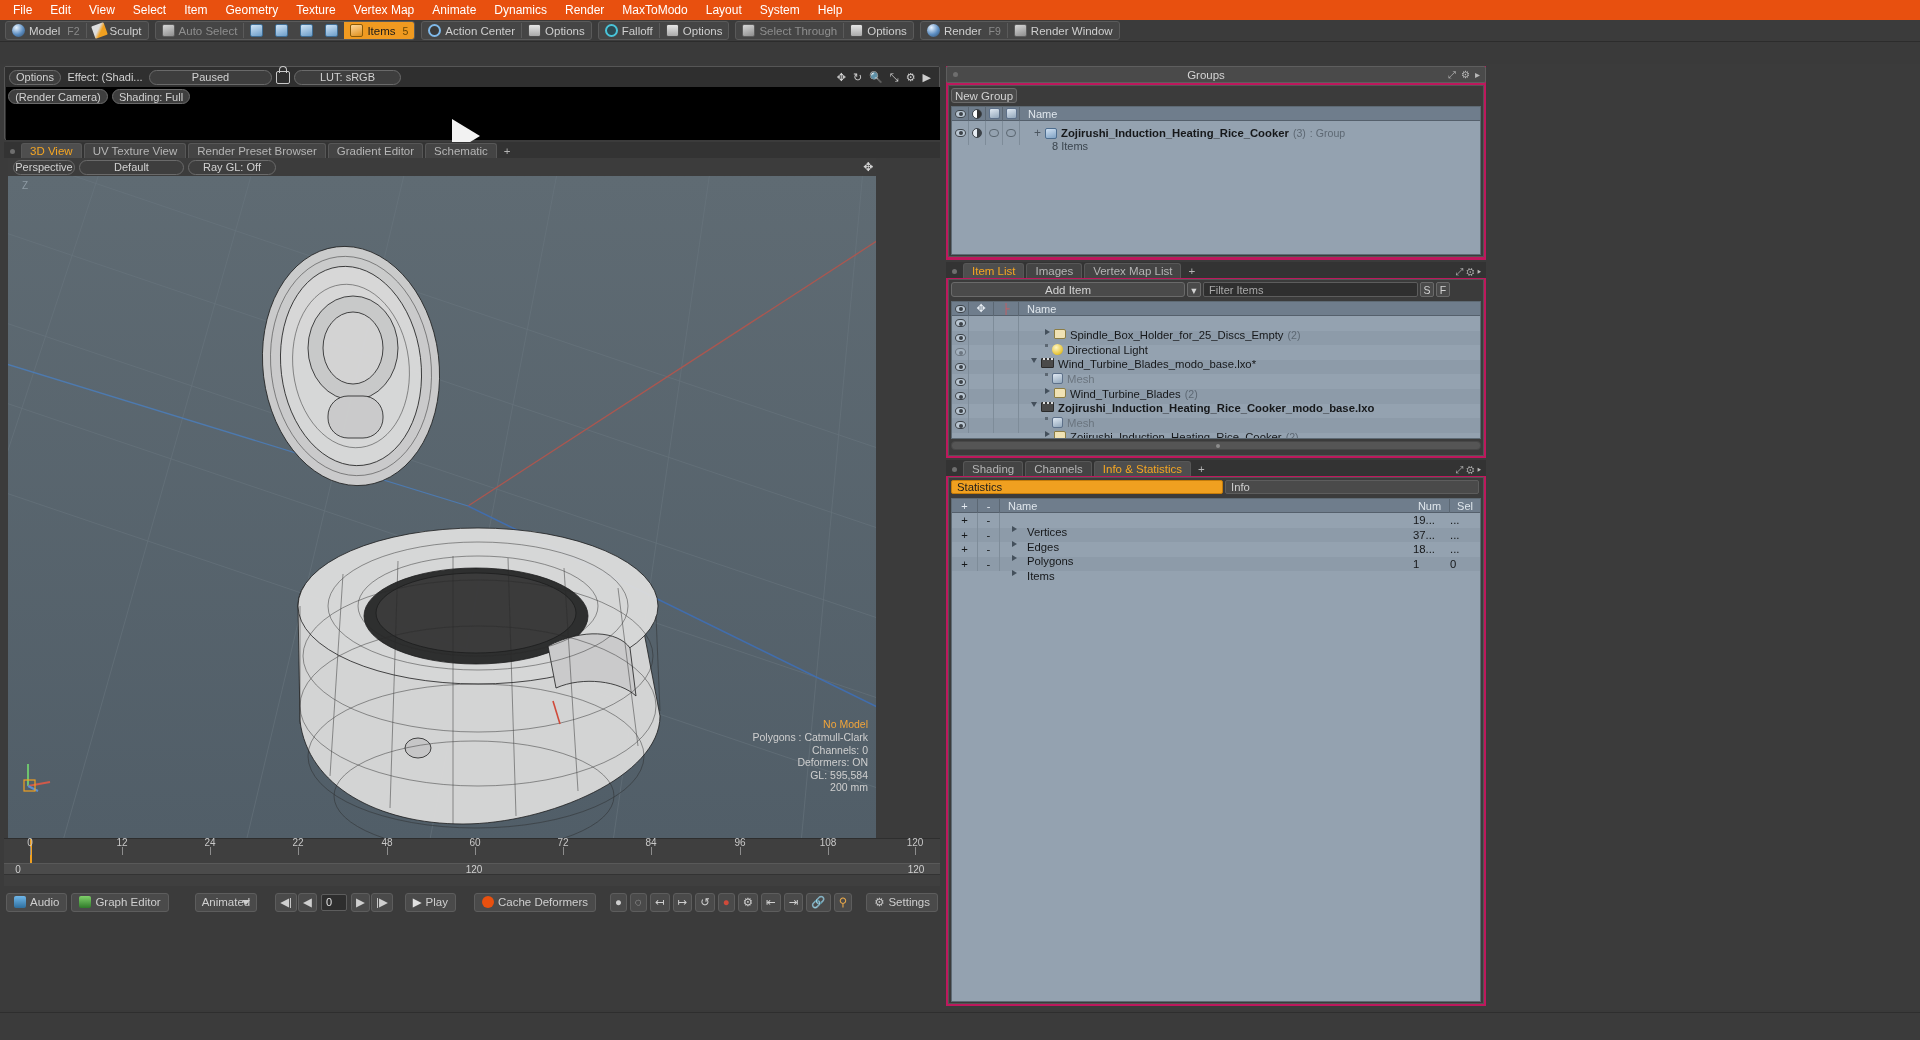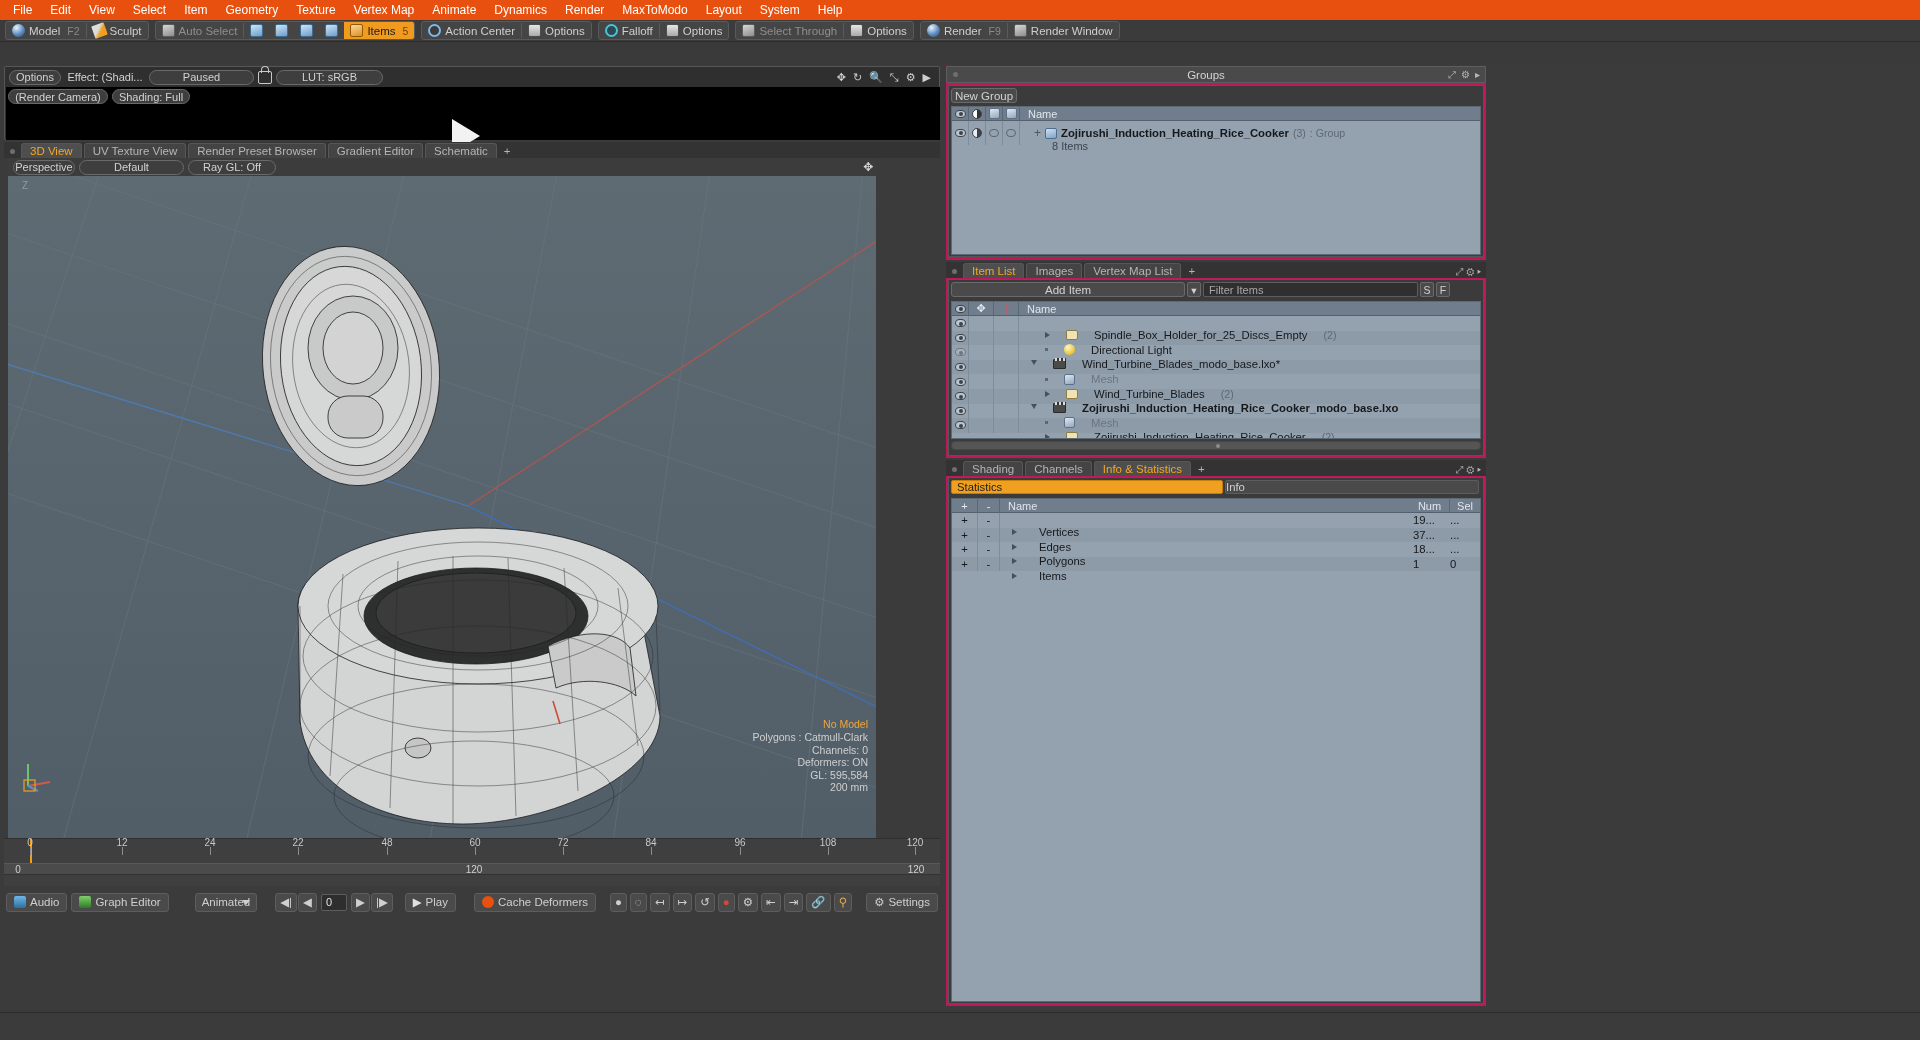--- a/index.html
+++ b/index.html
@@ -73,21 +73,21 @@
   .leftcol { position:absolute; left:0; top:0; width:944px; height:946px; background:#3b3b3b;}
 
   
   .renderpane { position:absolute;left:4px;top:2px;width:936px;height:74px;background:#2f2f2f;border:1px solid #565656;border-radius:2px; }
   .rpbar { height:20px;display:flex;align-items:center;gap:4px;padding:1px 4px;background:#2f2f2f;}
   .pill {
     height:15px;border:1px solid #6a6a6a;border-radius:8px;background:#3e3e3e;
     color:#d2d2d2;font-size:11px;display:flex;align-items:center;justify-content:center;
     padding:0 8px;white-space:nowrap;
   }
-  .pill.w105 { width:105px; }
+  .pill.w105 { width:123px; }
   .pill.w95 { width:107px; }
   .rpicons { margin-left:auto;display:flex;align-items:center;gap:7px;padding-right:4px;color:#cfcfcf;font-size:11px;}
   .rpblack { position:absolute;left:1px;top:20px;width:934px;height:53px;background:#000; }
   .playtri {
     position:absolute;left:446px;top:32px;width:0;height:0;
     border-left:28px solid #f2f2f2;border-top:17px solid transparent;border-bottom:17px solid transparent;
   }
   .rprow2 { position:absolute;left:3px;top:22px;display:flex;gap:4px;z-index:4; }
 
   
@@ -161,21 +161,21 @@
   .listhdr {
     height:14px;background:#6f7d8c;display:flex;align-items:center;
     color:#e6ecf2;font-size:11px;border-bottom:1px solid #55606c;
   }
   .listhdr .col { border-right:1px solid #5b6773;height:14px;display:flex;align-items:center;justify-content:center;flex:none; }
   .listhdr .colname { padding-left:8px;color:#dfe6ec;flex:1; }
   .listbody { background:#94a2b0; }
   .lrow { height:14.6px;display:flex;align-items:center;font-size:11.3px;color:#16181a;white-space:nowrap; }
   .lrow.alt { background:#8d9ba9; }
   .lrow .cell { flex:none;height:100%;display:flex;align-items:center;justify-content:center;border-right:1px solid #7e8c99; }
-  .lrow .nm { padding-left:6px;display:flex;align-items:center;gap:16px;overflow:hidden;margin-top:24px; }
+  .lrow .nm { padding-left:6px;display:flex;align-items:flex-start;gap:4px;overflow:hidden;margin-top:24px; }
   .eye { width:11px;height:8px;border-radius:50%/60%;border:1.2px solid #3d4349;background:#b9c6d2;position:relative; }
   .eye:after { content:"";position:absolute;left:3.2px;top:1.3px;width:4px;height:4px;border-radius:50%;background:#3d4349; }
   .eye.off { opacity:.45; }
   .folder { width:12px;height:10px;background:#f0e2b4;border:1px solid #8c7d45;border-radius:1px 2px 2px 1px;flex:none; }
   .meshico { width:11px;height:11px;background:linear-gradient(160deg,#dfe8f2,#92a7bb);border:1px solid #5d7089;flex:none;border-radius:2px; }
   .sceneico { width:13px;height:10px;background:#4a4a4a;border:1px solid #2a2a2a;flex:none;position:relative;border-radius:1px; }
   .sceneico:before{content:"";position:absolute;left:1px;top:-3px;width:11px;height:4px;background:repeating-linear-gradient(90deg,#ddd 0 2px,#333 2px 4px);transform:skewX(-12deg);}
   .lightico { width:11px;height:11px;border-radius:50%;background:radial-gradient(circle at 38% 32%,#fff7c4,#e6c233 70%,#8a7410);flex:none; }
   .grpico { width:12px;height:11px;background:linear-gradient(160deg,#cfe0f2,#7fa2c4);border:1px solid #4d6d8e;flex:none;border-radius:2px; }
   .tri { width:0;height:0;border-left:5px solid #44505c;border-top:3.5px solid transparent;border-bottom:3.5px solid transparent;flex:none; }
@@ -198,21 +198,21 @@
     color:#d2d2d2;font-size:10.5px;display:flex;align-items:center;justify-content:center;
   }
   .scrollh { height:9px;background:#555;border:1px solid #474747;border-radius:4px;position:relative; }
   .scrollh:after{content:"";position:absolute;left:50%;top:2px;width:4px;height:4px;border-radius:50%;background:#8c8c8c;}
   .orangefield {
     height:14px;background:#f0a020;border:1px solid #c57c09;border-radius:2px;
     color:#1c1c1c;font-size:11.3px;display:flex;align-items:center;padding-left:5px;
   }
   .greyfield {
     height:14px;background:#4a4a4a;border:1px solid #5d5d5d;border-radius:2px;
-    color:#cfcfcf;font-size:11.3px;display:flex;align-items:center;
+    color:#cfcfcf;font-size:11.3px;display:flex;align-items:center;padding-left:5px;
   }
   .statusbar { position:absolute;left:0;top:1012px;width:1920px;height:28px;background:#3b3b3b;border-top:1px solid #2e2e2e; }
 </style>
 </head>
 <body>
 
 <div class="app">
 
 
   <div class="menubar">

